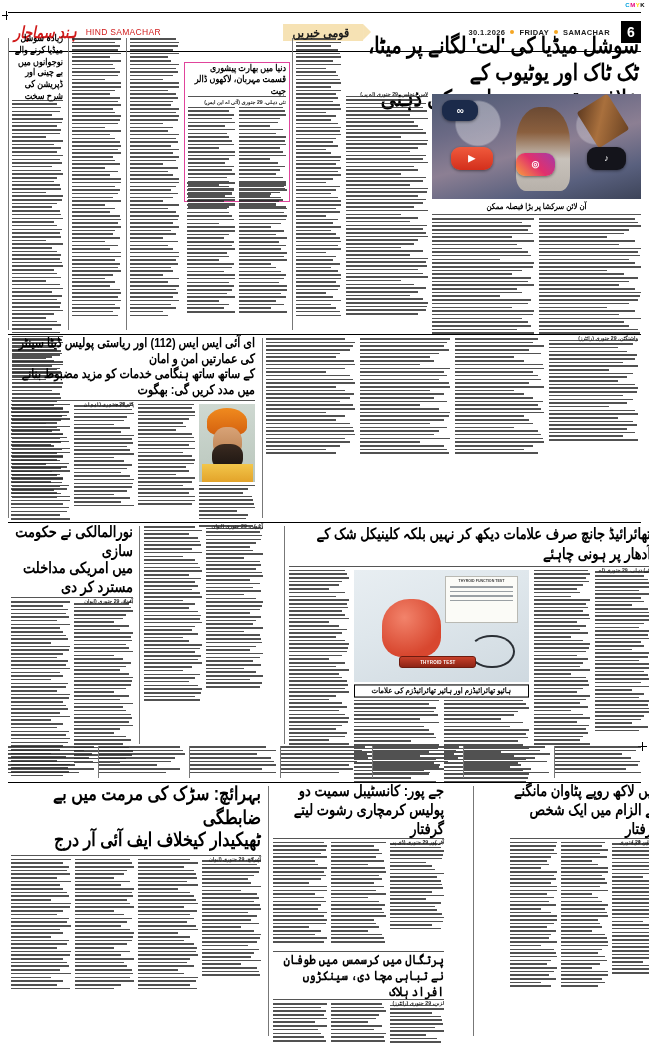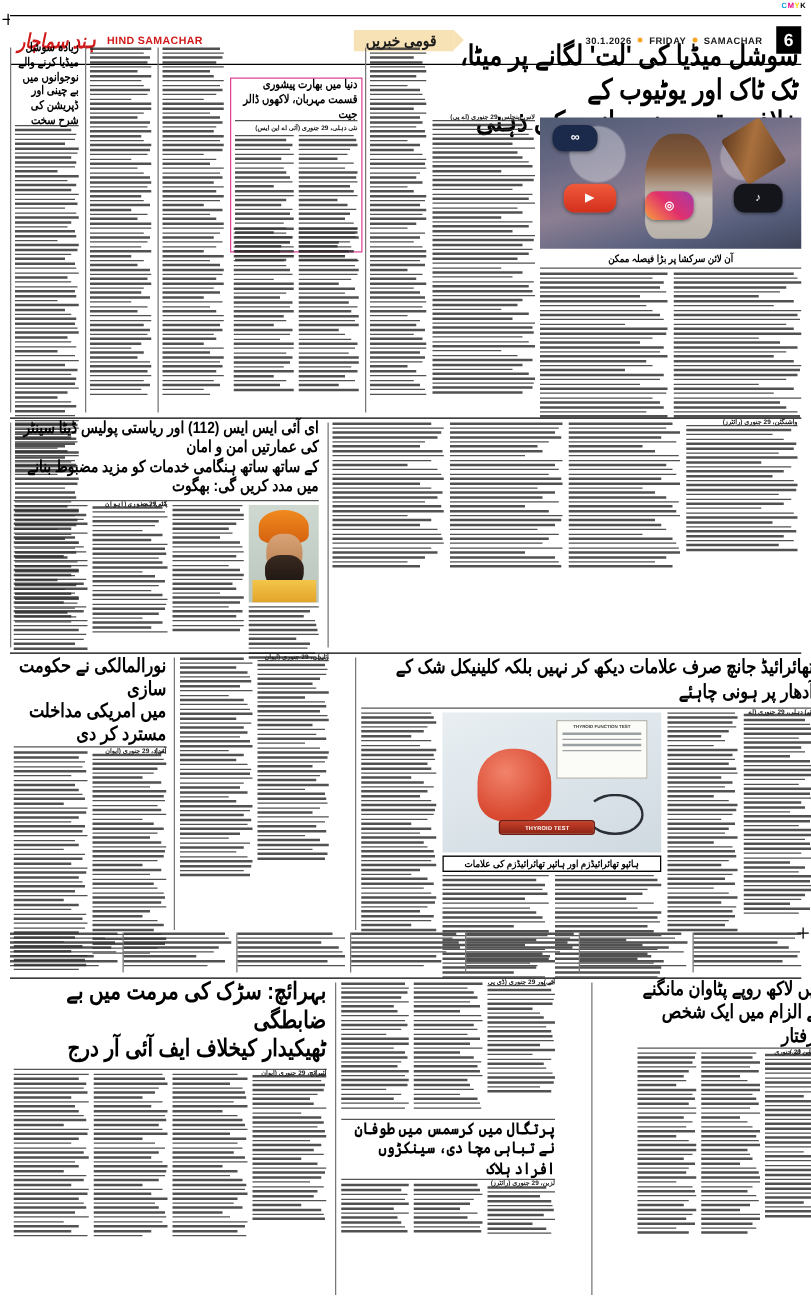--- a/index.html
+++ b/index.html
@@ -46,21 +46,21 @@
     display: flex; align-items: center;
     background: #fff;
   }
   .mh-logo-urdu {
     color: #d01a1a; font-weight: bold; font-size: 13px;
     font-style: italic; letter-spacing: -.5px;
     padding-left: 6px; transform: scaleY(1.25);
     white-space: nowrap;
   }
   .mh-logo-en {
-    color: #d01a1a; font-weight: bold; font-size: 8.5px;
+    color: #d01a1a; font-weight: normal; font-size: 8.5px;
     letter-spacing: .3px; margin-left: 9px; white-space: nowrap;
   }
   .mh-banner {
     position: absolute; left: 50%; transform: translateX(-52%);
     background: #f6e2b4; height: 17px;
     padding: 0 14px 0 10px;
     display: flex; align-items: center; justify-content: center;
   }
   .mh-banner::after {
     content: ""; position: absolute; right: -8px; top: 0;
@@ -1893,20 +1893,24 @@
               <span class="ln s1"></span>
             <span class="ln s6"></span>
               <span class="ln s2"></span>
               <span class="ln s4"></span>
               <span class="ln s7"></span>
           </div>
         </div>
       </div>
 
       <div style="position:absolute; left:260px; top:0; width:180px; height:250px;" class="rule-v">
+        <div style="padding:0 4px;">
+          <div class="hl hl-md">جے پور: کانسٹیبل سمیت دو پولیس کرمچاری رشوت لیتے گرفتار</div>
+          <div class="rule-h2" style="margin:4px 0 3px;"></div>
+        </div>
         <div style="display:flex; gap:4px; padding:0 4px;">
           <div style="flex:1;" class="urdu-col">
             <span class="ln s2"></span>
               <span class="ln s1"></span>
               <span class="ln s4"></span>
               <span class="ln s3"></span>
             <span class="ln s7"></span>
               <span class="ln s5"></span>
               <span class="ln s8"></span>
               <span class="ln s1"></span>

